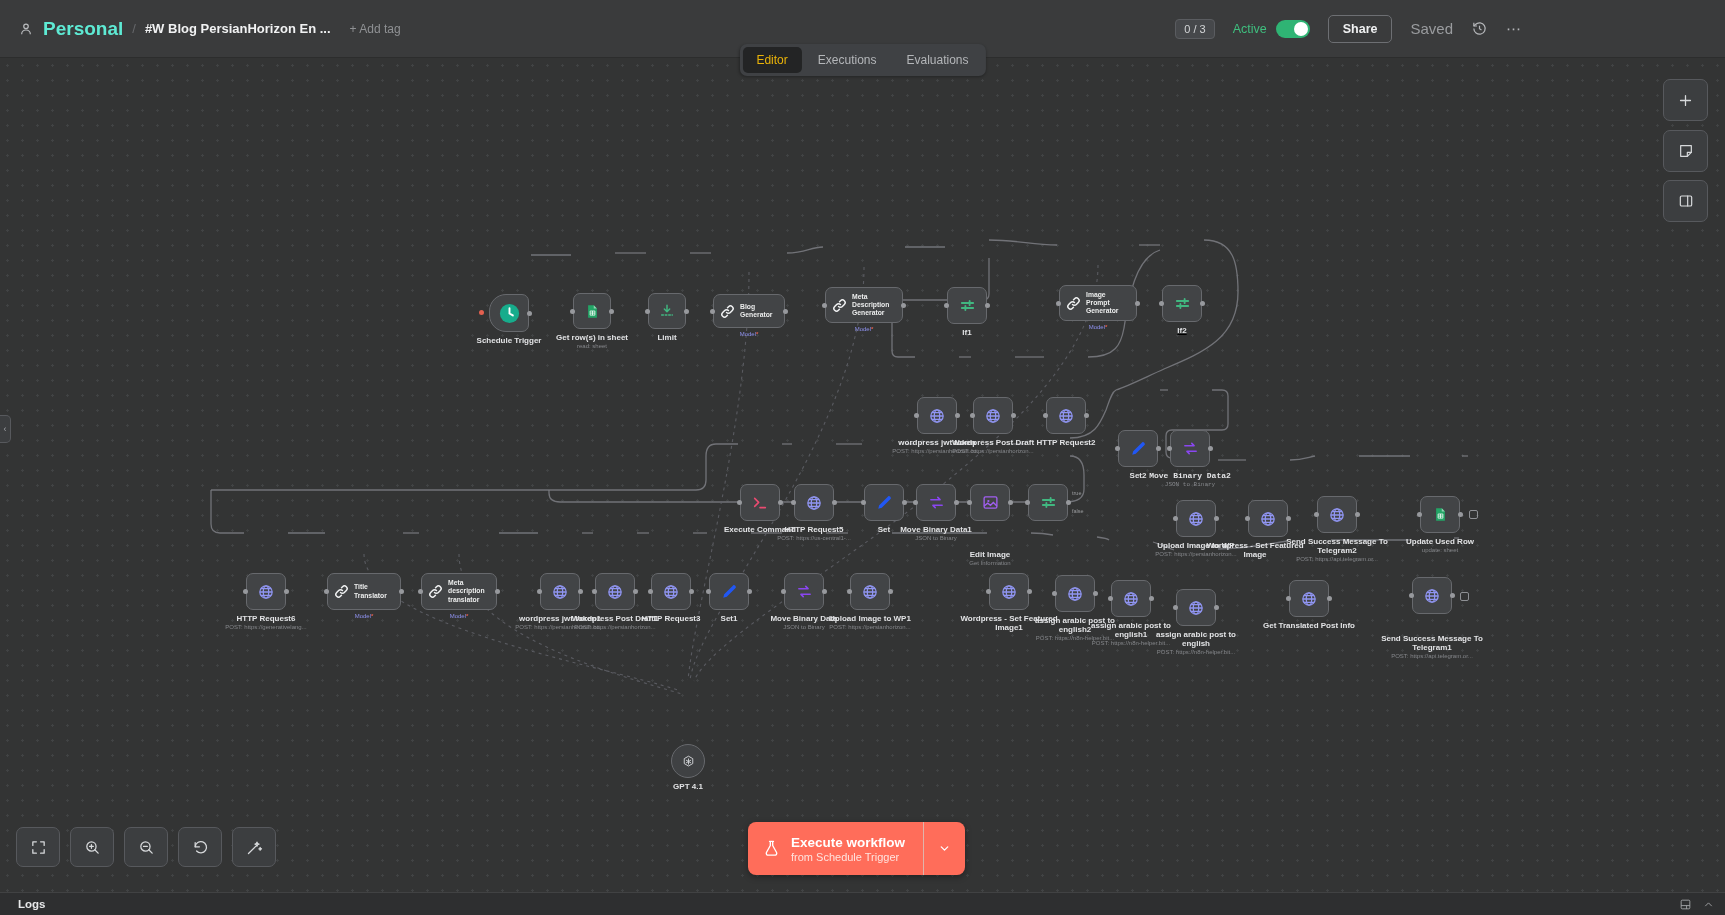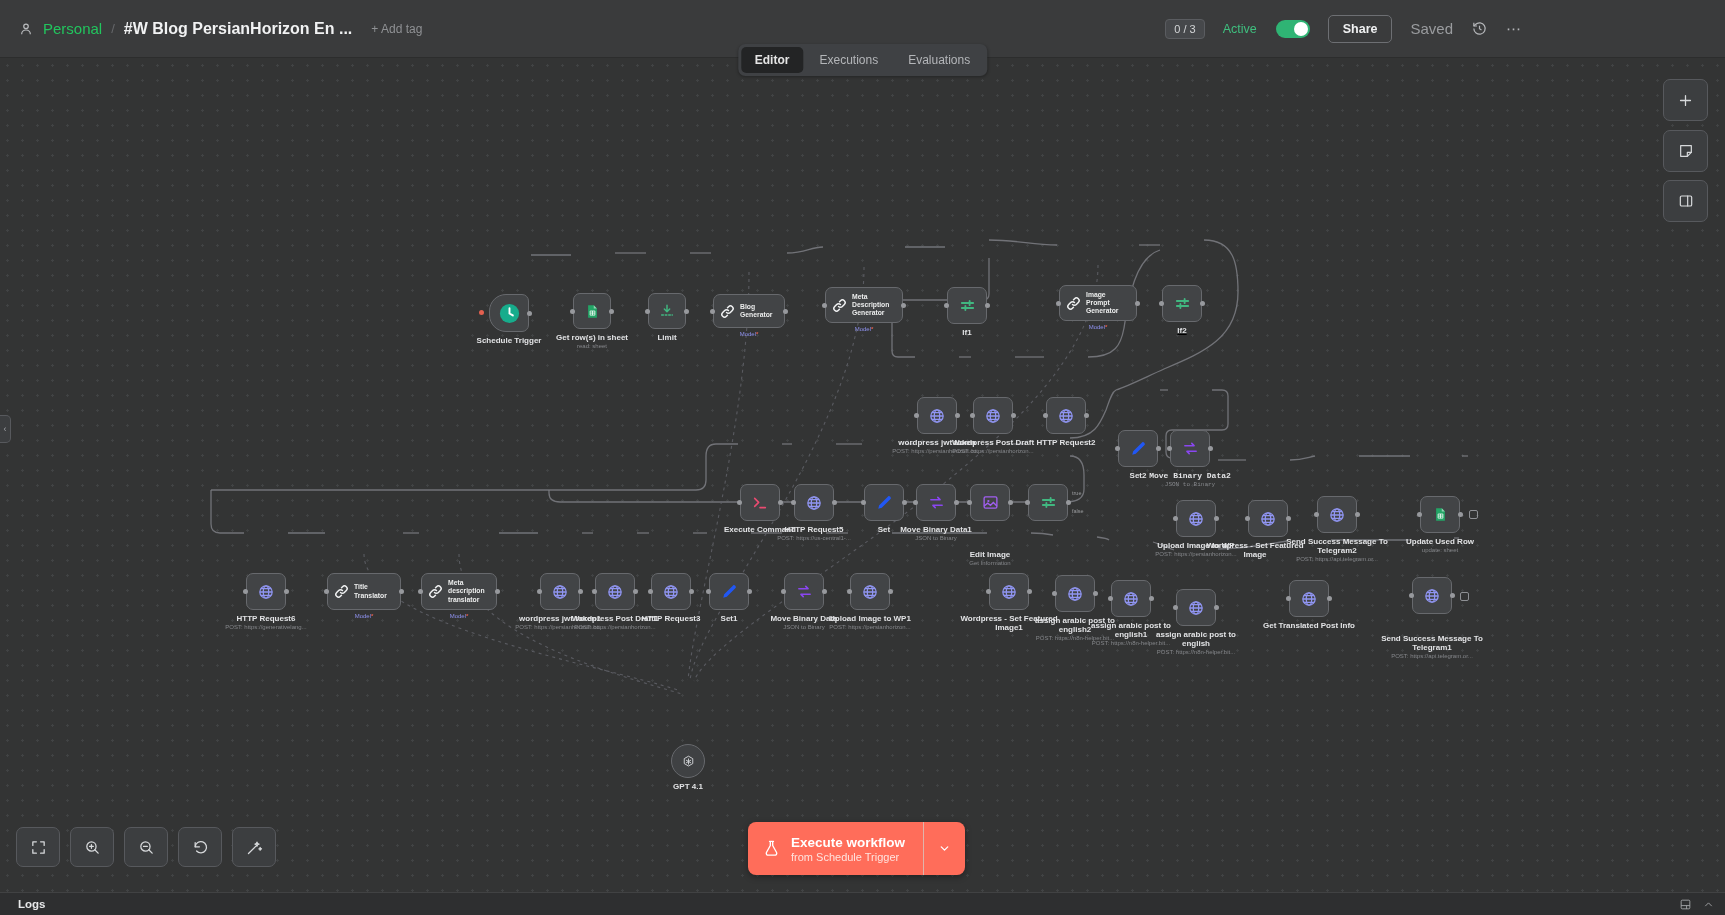--- a/index.html
+++ b/index.html
@@ -4,28 +4,28 @@
 <style>
   * { margin:0; padding:0; box-sizing:border-box; }
   html,body { width:1725px; height:915px; overflow:hidden; background:#333434;
     font-family:"Liberation Sans", sans-serif; -webkit-font-smoothing:antialiased; }
 
   
   .topbar { position:absolute; top:0; left:0; width:1725px; height:58px; background:#3a3b3c;
     border-bottom:1px solid #2c2d2d; display:flex; align-items:center; padding:0 18px; z-index:20; }
   .topbar-left { display:flex; align-items:center; gap:9px; }
   .person-ic { width:16px; height:16px; stroke:#b9bbbe; fill:none; stroke-width:1.8; }
-  .workspace { color:#22c55e; font-size:15px; }
+  .workspace { color:#5eead4; font-size:19px;font-weight:bold; }
   .crumb-sep { color:#66686b; font-size:13px; }
-  .wf-title { color:#f1f2f3; font-size:16px; font-weight:700; }
+  .wf-title { color:#f1f2f3; font-size:13px; font-weight:700; }
   .add-tag { color:#8f9194; font-size:12px; margin-left:10px; cursor:pointer; }
   .topbar-right { margin-left:auto; margin-right:186px; display:flex; align-items:center; gap:18px; }
   .issues-badge { background:#46484b; border:1px solid #5a5c60; border-radius:4px; color:#d3d5d7;
     font-size:11px; padding:3px 8px; }
-  .active-wrap { display:flex; align-items:center; gap:19px; }
+  .active-wrap { display:flex; align-items:center; gap:9px; }
   .active-label { color:#3fbf7f; font-size:12.5px; }
   .toggle { width:34px; height:18px; border-radius:9px; background:#2fb474; position:relative; cursor:pointer; }
   .toggle::after { content:""; position:absolute; right:2px; top:2px; width:14px; height:14px;
     border-radius:50%; background:#fff; }
   .share-btn { border:1px solid #6d6f73; border-radius:5px; background:transparent; color:#f0f1f2;
     font-size:12.5px; font-weight:600; padding:6px 14px; cursor:pointer; }
   .saved { color:#9a9c9f; font-size:15px; }
   .hist-ic, .dots-ic { color:#b4b6b9; font-size:15px; cursor:pointer; }
   .hist-svg { width:17px; height:17px; stroke:#b4b6b9; fill:none; stroke-width:1.7; cursor:pointer; }
   .gh-block { position:absolute; right:0; top:0; width:168px; height:58px; background:#17191c;
@@ -34,21 +34,21 @@
   .gh-star { display:flex; align-items:center; gap:6px; background:#31363e; border:1px solid #444b55;
     border-radius:6px 0 0 6px; padding:5px 10px; color:#f0f3f6; font-size:12px; font-weight:700; }
   .gh-count { background:#0d1117; border:1px solid #444b55; border-left:none; border-radius:0 6px 6px 0;
     padding:5px 10px; color:#f0f3f6; font-size:12px; font-weight:700; display:flex; align-items:center; }
   .gh-logo { width:16px; height:16px; fill:#fff; }
 
   
   .tabstrip { position:absolute; top:44px; left:50%; transform:translateX(-50%); z-index:25;
     background:#3f4144; border-radius:7px; padding:3px; display:flex; gap:2px; box-shadow:0 1px 3px rgba(0,0,0,.3); }
   .tab { font-size:12px; color:#b4b6b9; padding:6px 14px; border-radius:5px; cursor:pointer; }
-  .tab.active { background:#232425; color:#e5e5e5; font-weight:700; }
+  .tab.active { background:#232425; color:#eab308; font-weight:400; }
 
   
   .canvas { position:absolute; top:58px; left:0; width:1725px; height:834px; background:#333434;
     background-image:radial-gradient(#414344 1px, transparent 1.2px); background-size:15px 15px; }
   .wires { position:absolute; top:-58px; left:0; pointer-events:none; }
 
   .node { position:absolute; background:#424446; border:1px solid #67696d; border-radius:7px;
     display:flex; align-items:center; justify-content:center; cursor:pointer; z-index:3; }
   .node::before { content:""; position:absolute; left:-4px; top:50%; margin-top:-2.5px; width:5px; height:5px;
     border-radius:50%; background:#97999d; }

